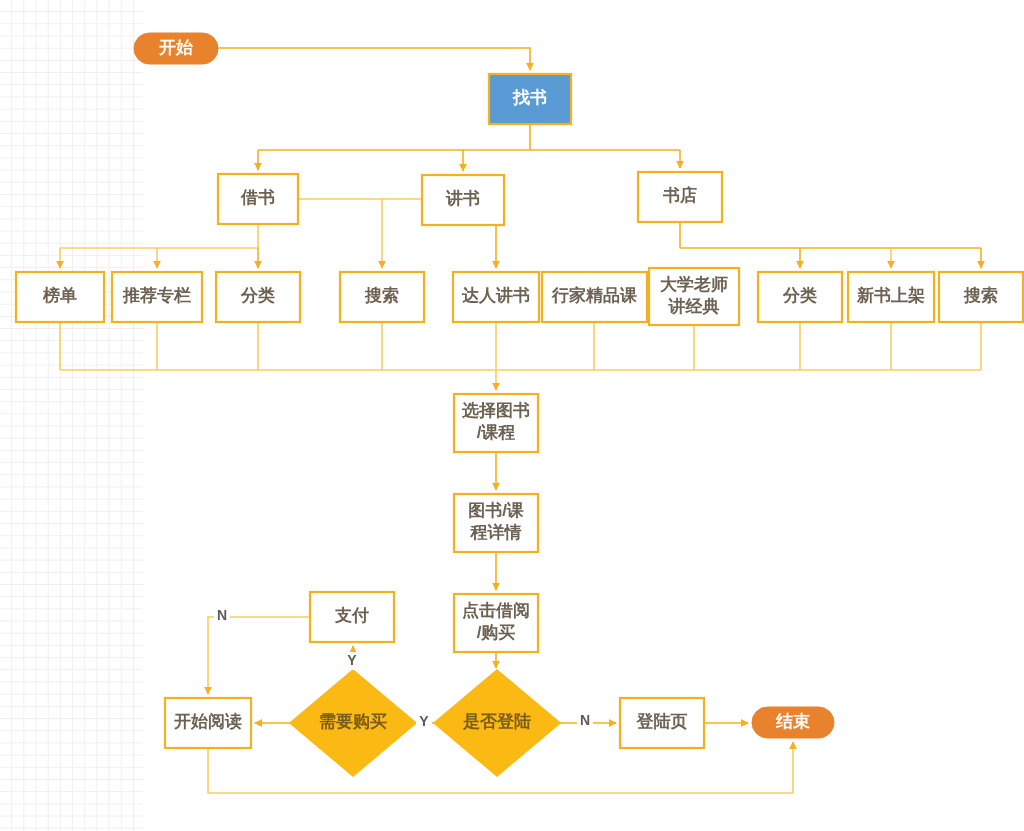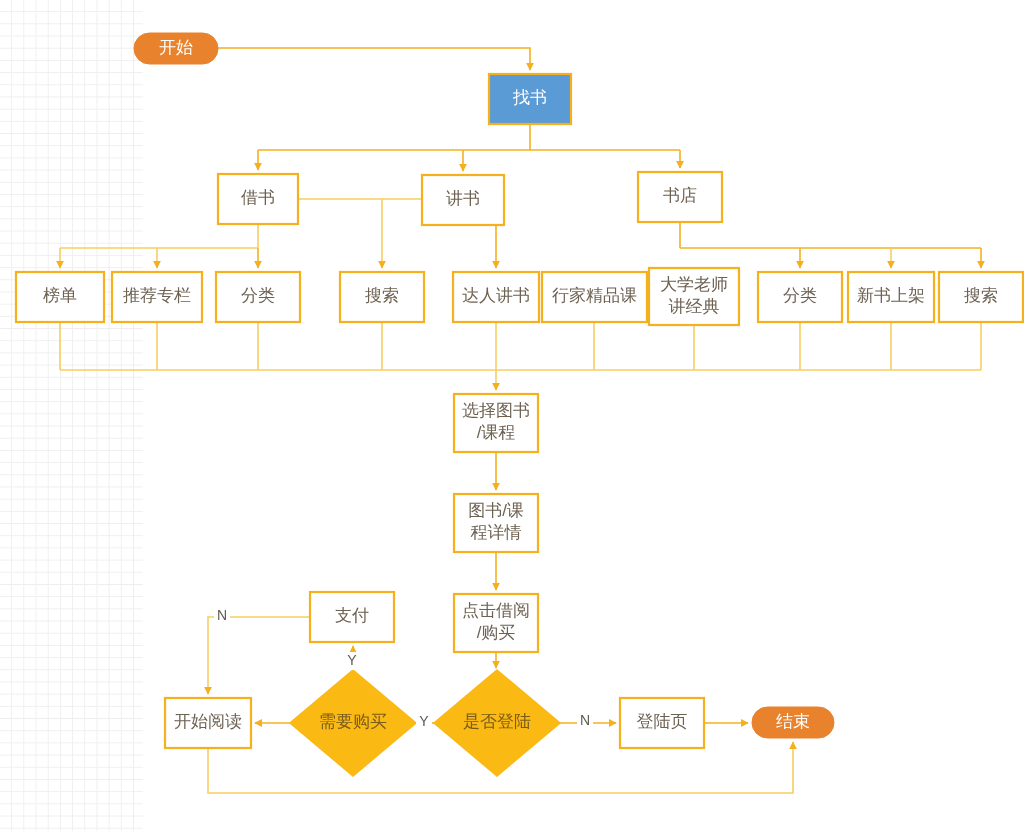--- a/index.html
+++ b/index.html
@@ -12,20 +12,21 @@
     width: 1024px;
     height: 831px;
     overflow: hidden;
     font-family: "Liberation Sans", "DejaVu Sans", sans-serif;
   }
   #canvas {
     position: relative;
     width: 1024px;
     height: 831px;
     background: #ffffff;
+    font-weight: bold;
   }
   
   #grid-backdrop {
     position: absolute;
     left: 0;
     top: 0;
     width: 143px;
     height: 831px;
     background-image:
       linear-gradient(to right, #ececec 1px, transparent 1px),

